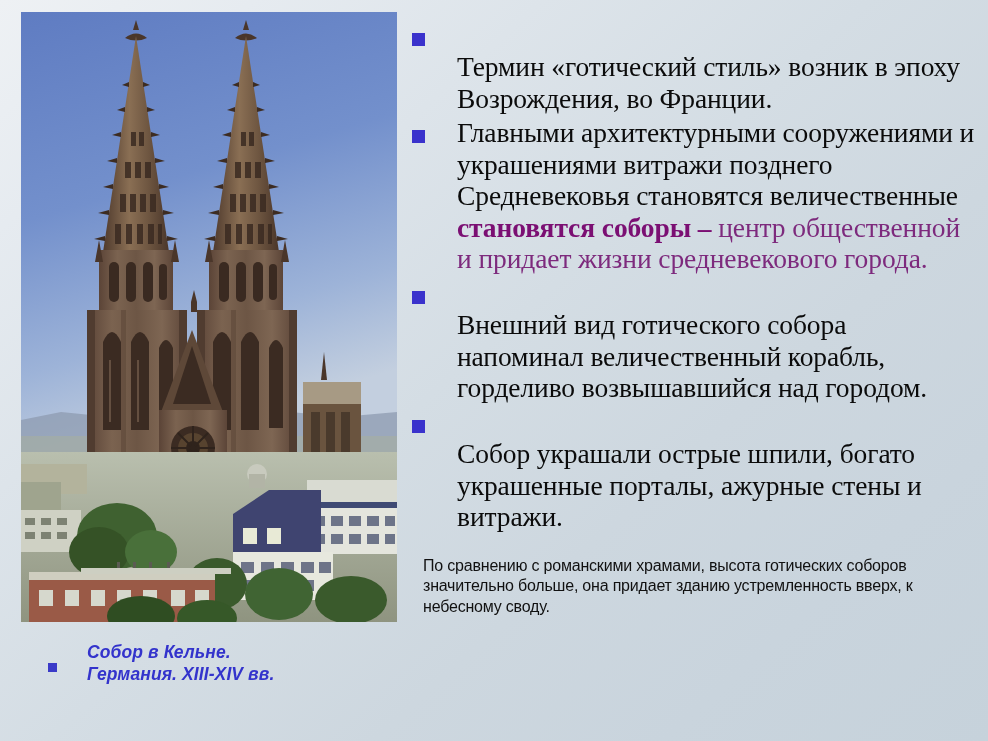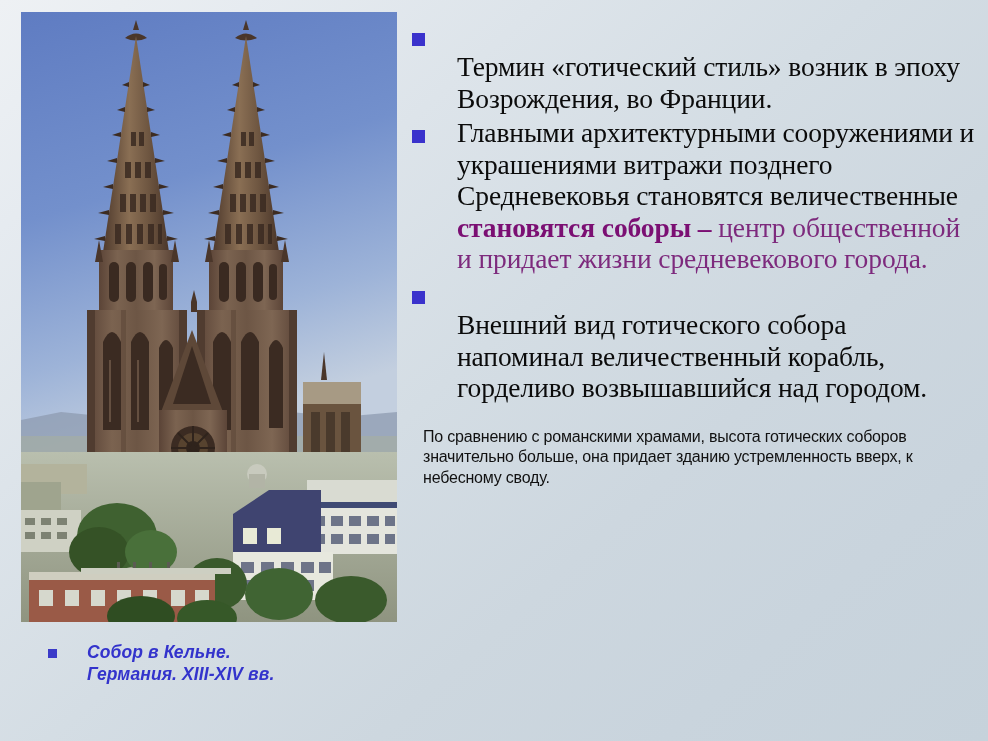--- a/index.html
+++ b/index.html
@@ -41,21 +41,21 @@
   }
   #photo-svg { display: block; width: 376px; height: 610px; }
 
   
   #caption-block {
     position: absolute;
     left: 48px;
     top: 641px;
     width: 350px;
     display: flex;
-    align-items: flex-start;
+    align-items: center;
   }
   #caption-bullet {
     width: 9px;
     height: 9px;
     background: #3a3ac8;
     margin-top: 8px;
     margin-right: 0px;
     flex: 0 0 auto;
   }
   #caption-text {
@@ -424,17 +424,23 @@
       <div class="bullet-text"><span> Главными архитектурными сооружениями и украшениями витражи позднего Средневековья становятся величественные </span><span class="purple-bold">становятся соборы – </span><span class="purple">центр общественной и придает жизни средневекового города.</span></div>
     </div>
 
     <div class="bullet-row">
       <span class="bullet-sq"></span>
       <div class="bullet-text">
         <span>Внешний вид готического собора напоминал величественный корабль, горделиво возвышавшийся над городом.</span>
       </div>
     </div>
 
+    <div class="bullet-row">
+      <span class="bullet-sq"></span>
+      <div class="bullet-text">
+        <span>Собор украшали  острые шпили, богато украшенные порталы, ажурные стены и витражи.</span>
+      </div>
+    </div>
 
     <div id="closing-para">По сравнению с романскими храмами, высота готических соборов значительно больше, она придает зданию устремленность вверх, к небесному своду.</div>
   </div>
 
 </div>
 
 </body></html>

